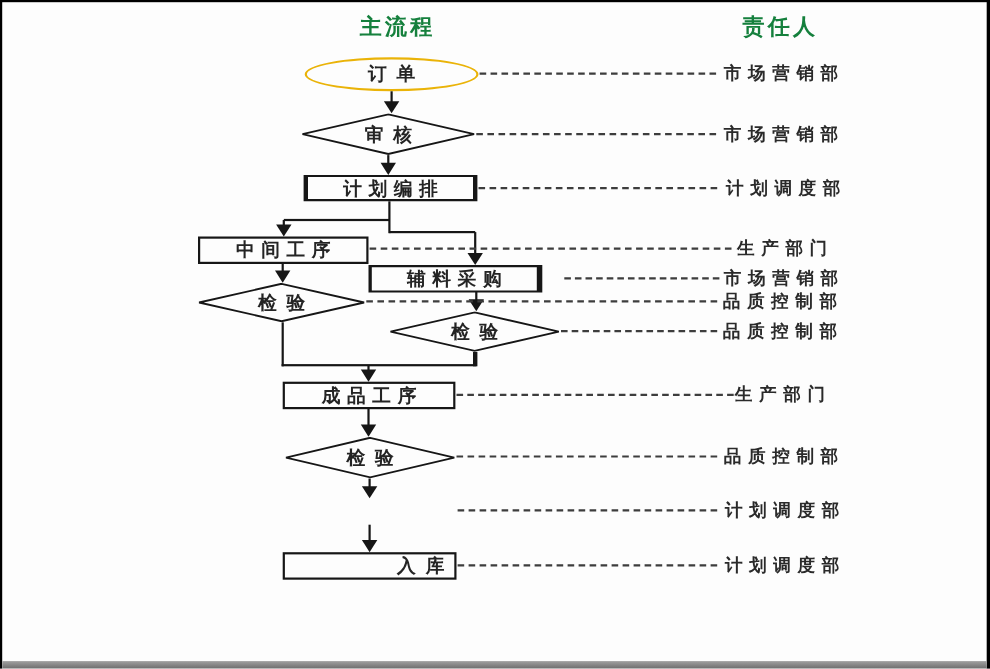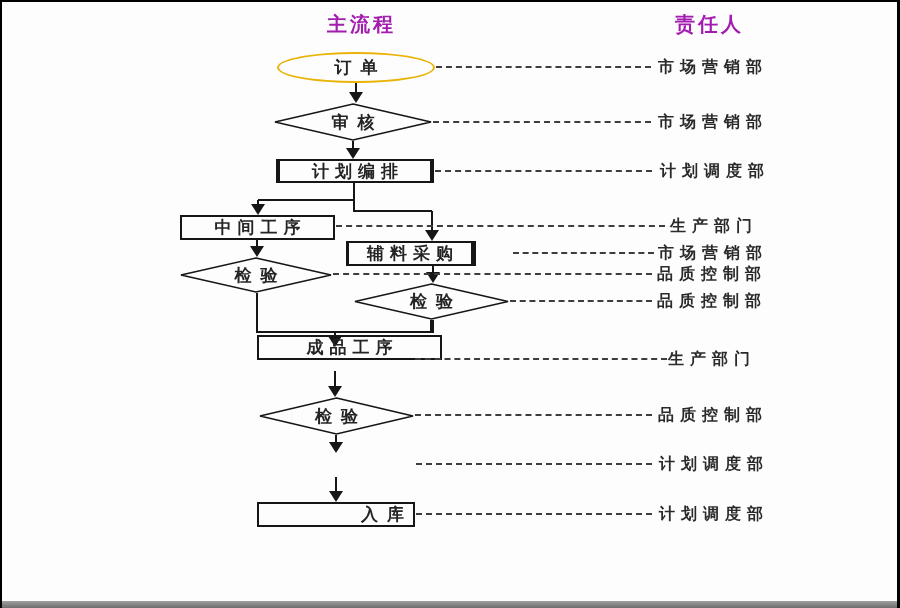--- a/index.html
+++ b/index.html
@@ -13,21 +13,21 @@
     border-right:3px solid #000;
     overflow:hidden;
     font-family:"DejaVu Sans", sans-serif;
     color:#1b1b1b;
   }
   .title{
     position:absolute;
     font-size:20px;
     font-weight:bold;
     letter-spacing:3px;
-    color:#a21caf;
+    color:#15803d;
     white-space:nowrap;
   }
   .title.main{left:325px;top:9px;}
   .title.resp{left:673px;top:9px;}
   #diagram{position:absolute;left:0;top:0;width:900px;height:601px;}
   .node{
     position:absolute;
     display:flex;align-items:center;justify-content:center;
     box-sizing:border-box;
     background:#fdfdfd;
@@ -84,36 +84,36 @@
           <polygon points="79,1 157,19 79,37 1,19" fill="#fdfdfd" stroke="#161616" stroke-width="1.7"></polygon>
         </svg>
         <span class="nlabel wide">审核</span>
       </div>
       <div class="node rect" style="left: 274px; top: 157px; width: 158px; height: 24px; border-left-width: 4px; border-right-width: 4px;">
         <span class="nlabel">计划编排</span>
       </div>
       <div class="node rect" style="left: 178px; top: 213px; width: 155px; height: 25px;">
         <span class="nlabel">中间工序</span>
       </div>
-      <div class="node rect" style="left: 344px; top: 239px; width: 130px; height: 25px; border-left-width: 3px; border-right-width: 5px;">
+      <div class="node rect" style="left: 333px; top: 239px; width: 158px; height: 25px; border-left-width: 3px; border-right-width: 5px;">
         <span class="nlabel">辅料采购</span>
       </div>
       <div class="node diamond" style="left: 178px; top: 255px; width: 152px; height: 36px;">
         <svg width="152" height="36">
           <polygon points="76,1 151,18 76,35 1,18" fill="#fdfdfd" stroke="#161616" stroke-width="1.7"></polygon>
         </svg>
         <span class="nlabel wide">检验</span>
       </div>
       <div class="node diamond" style="left: 352px; top: 281px; width: 155px; height: 37px;">
         <svg width="155" height="37">
           <polygon points="77.5,1 154,18.5 77.5,36 1,18.5" fill="#fdfdfd" stroke="#161616" stroke-width="1.7"></polygon>
         </svg>
         <span class="nlabel wide">检验</span>
       </div>
-      <div class="node rect" style="left: 255px; top: 333px; width: 185px; height: 25px;">
+      <div class="node rect" style="left: 255px; top: 345px; width: 157px; height: 25px;">
         <span class="nlabel">成品工序</span>
       </div>
       <div class="node diamond" style="left: 257px; top: 395px; width: 155px; height: 38px;">
         <svg width="155" height="38">
           <polygon points="77.5,1 154,19 77.5,37 1,19" fill="#fdfdfd" stroke="#161616" stroke-width="1.7"></polygon>
         </svg>
         <span class="nlabel wide">检验</span>
       </div>
       <div class="node rect" style="left: 255px; top: 500px; width: 158px; height: 25px; justify-content: flex-end;">
         <span class="nlabel wide">入库</span>

